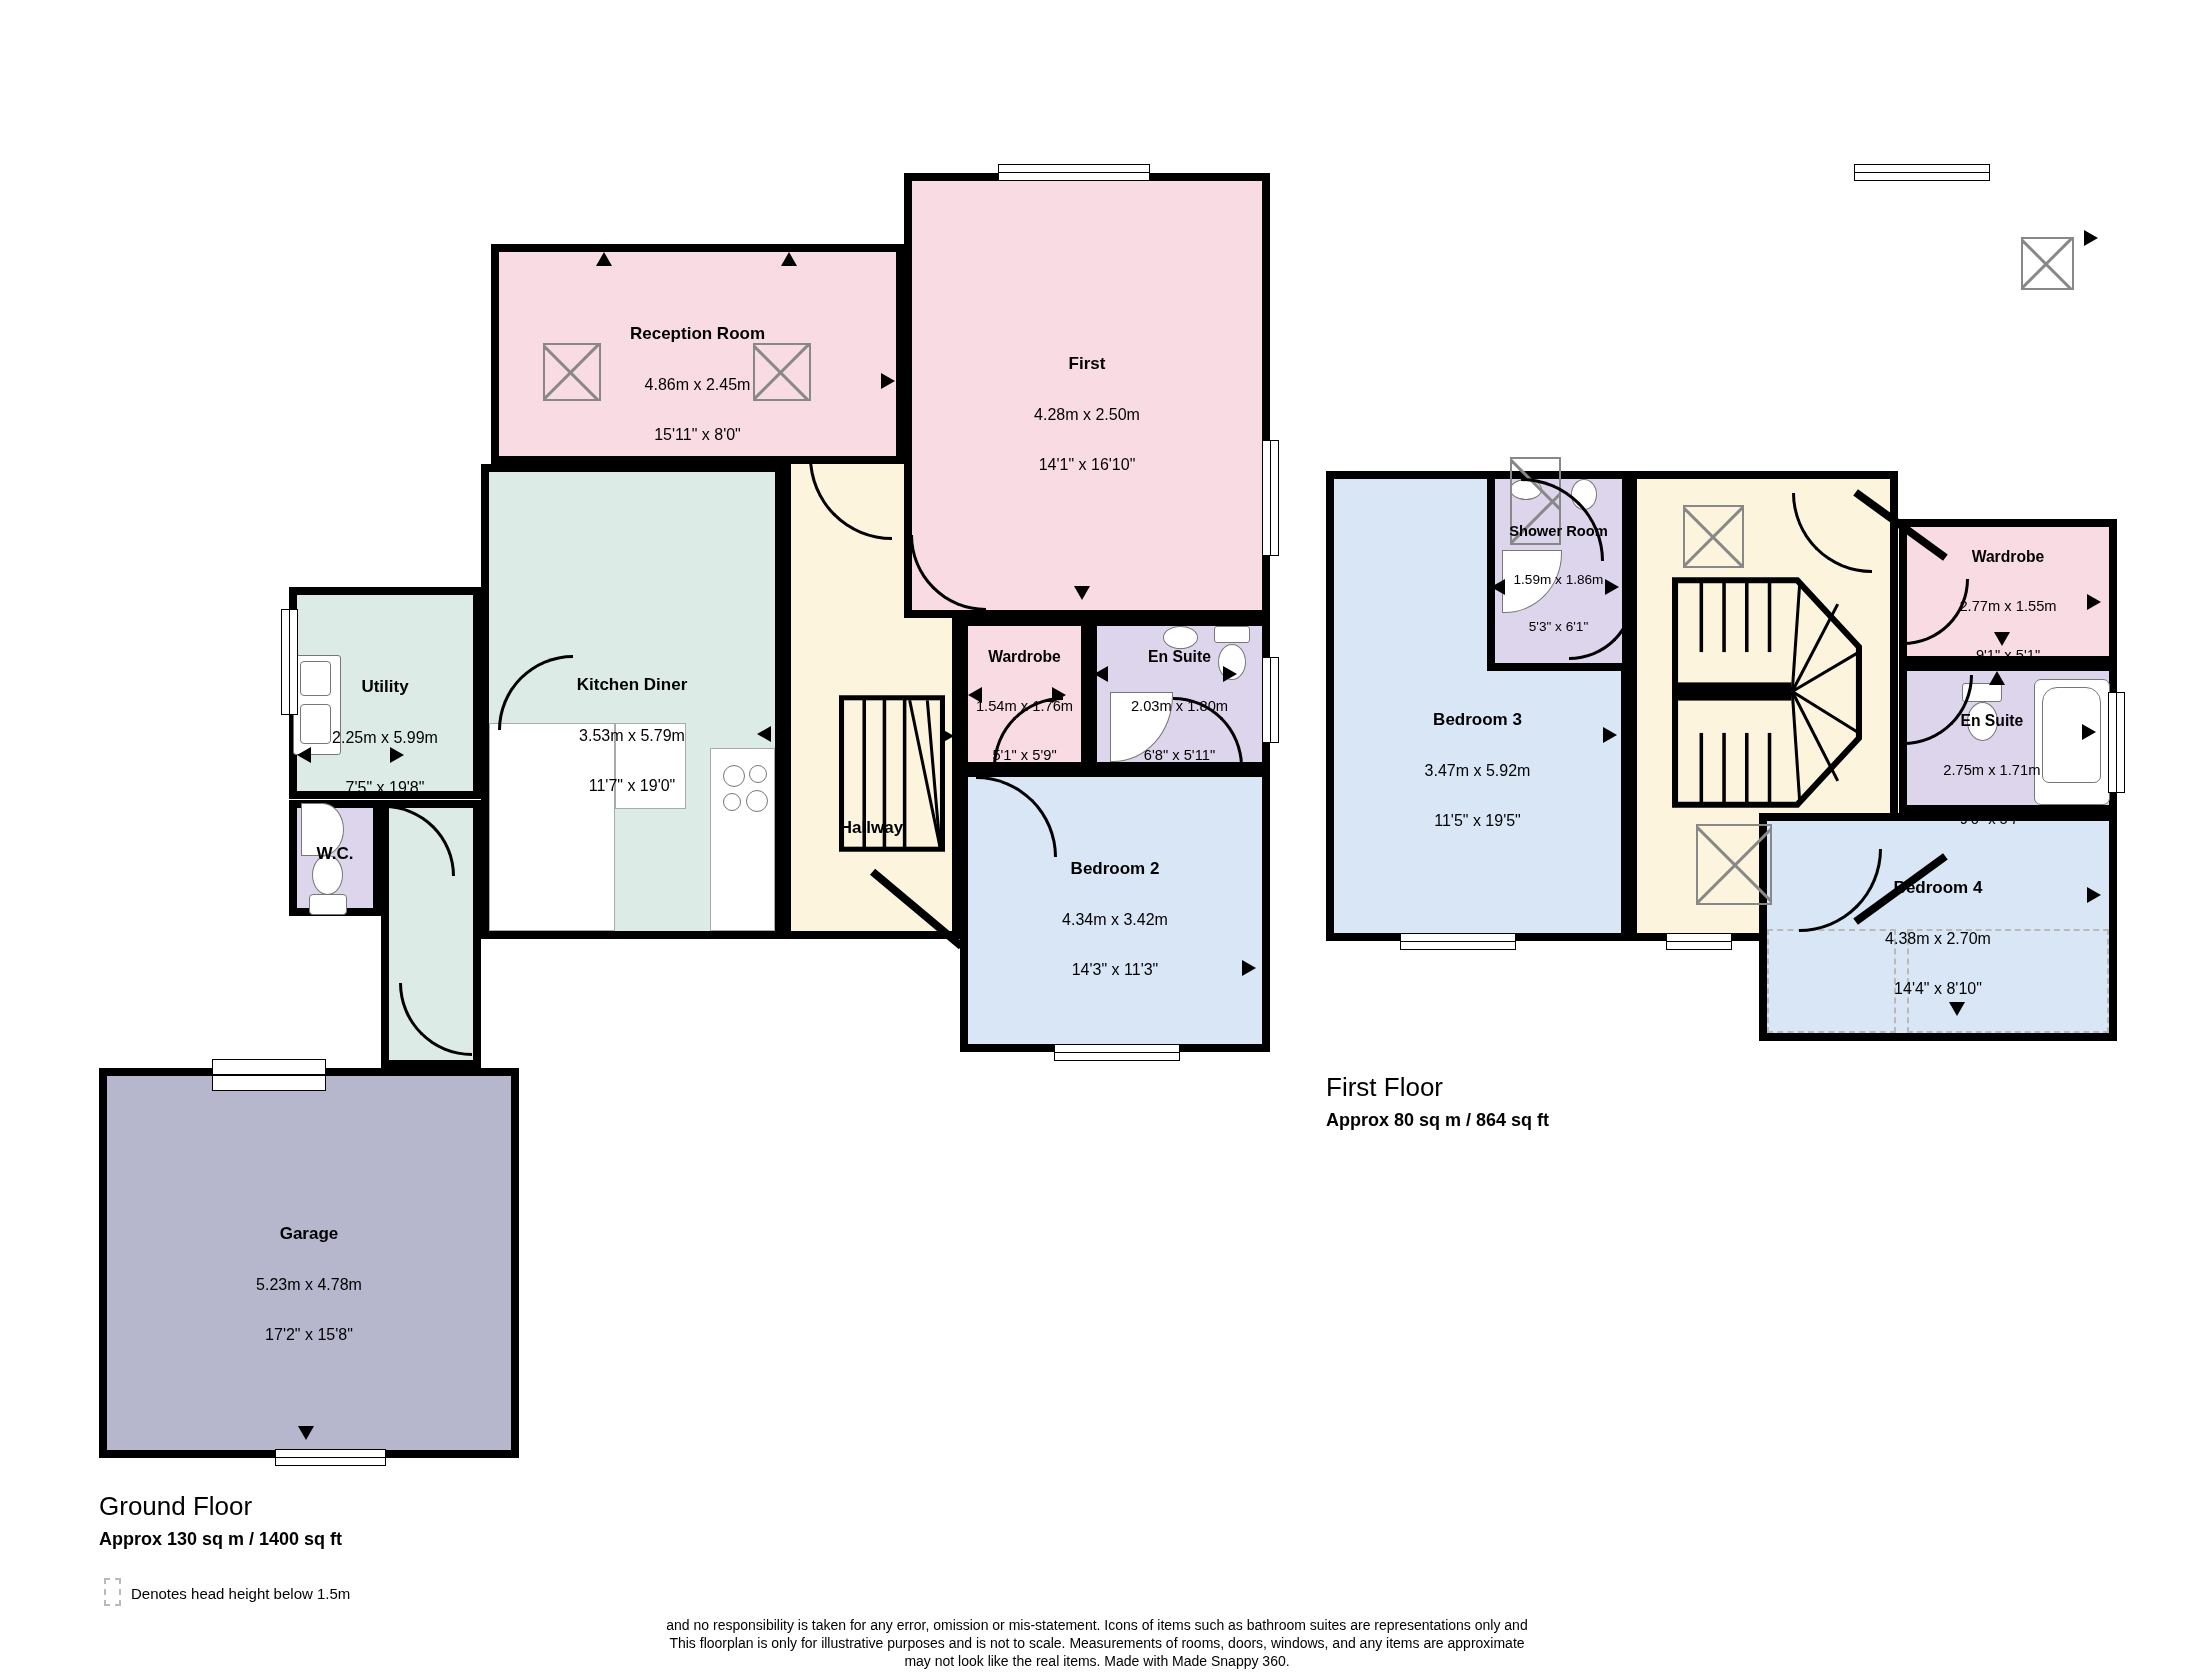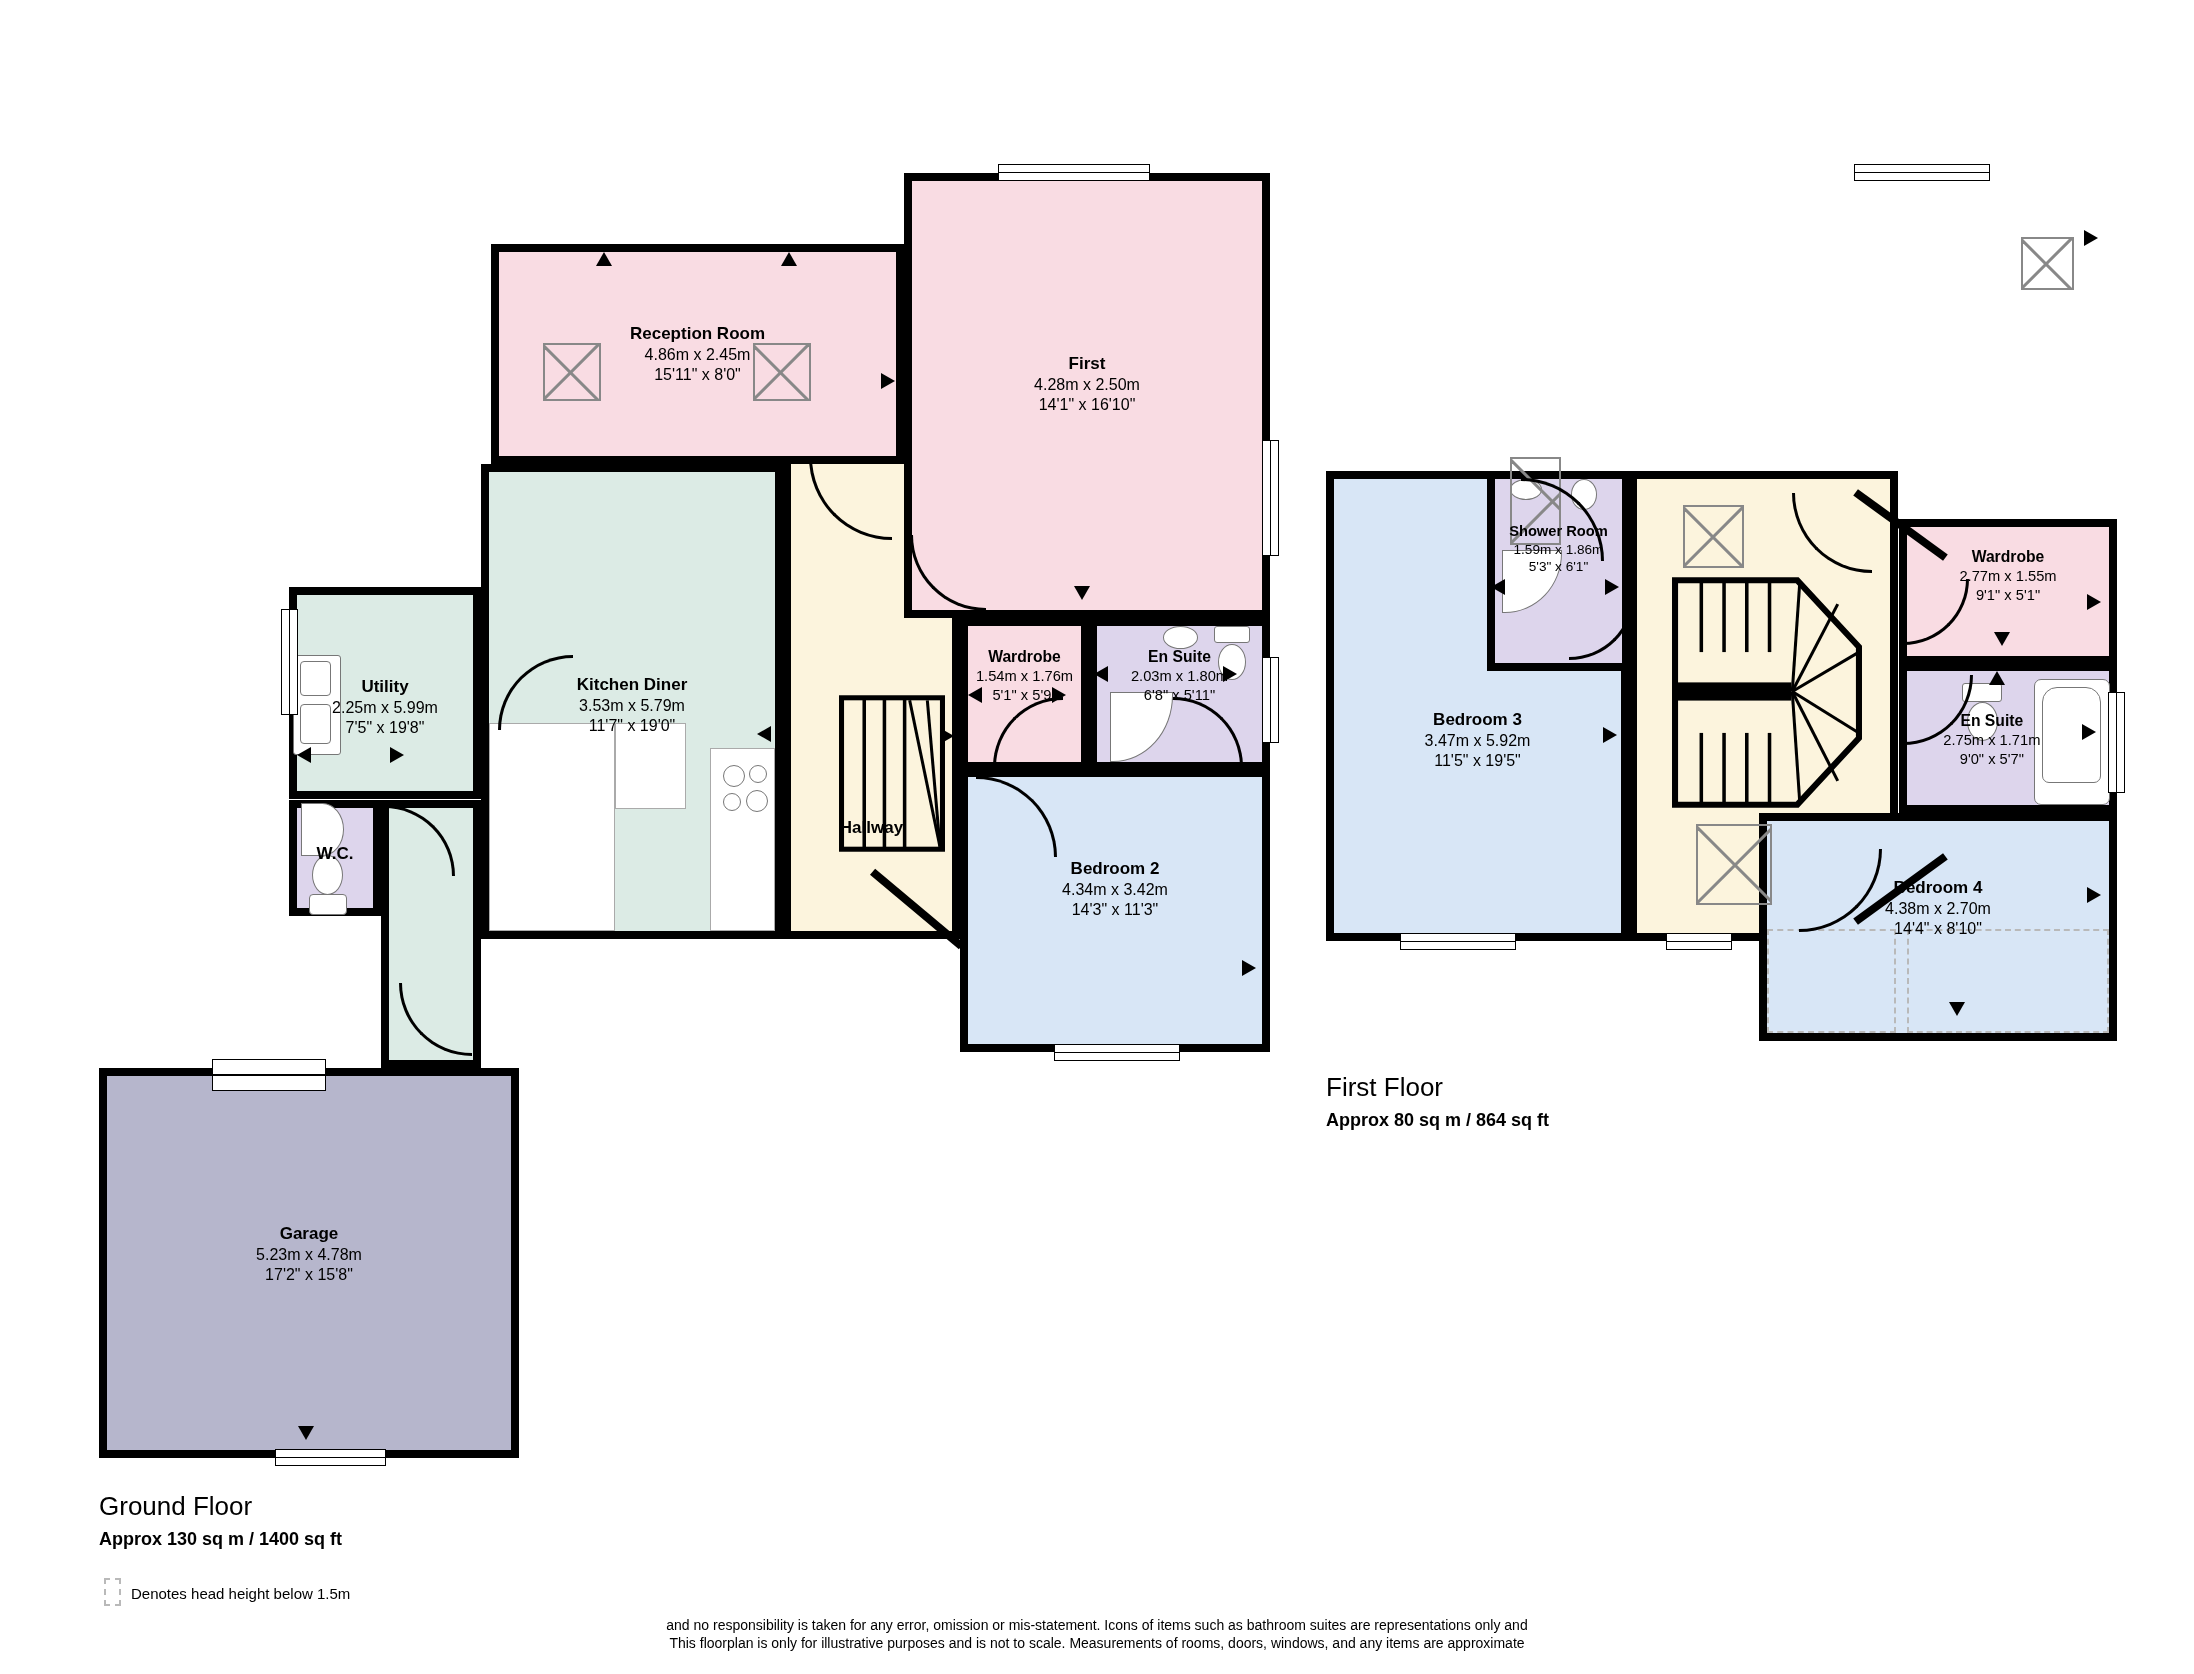--- a/index.html
+++ b/index.html
@@ -8,21 +8,21 @@
   .room{position:absolute;box-sizing:border-box;border:8px solid #000;}
   .pink{background:var(--room-pink);}
   .blue{background:var(--room-blue);}
   .green{background:var(--room-green);}
   .cream{background:var(--room-cream);}
   .purple{background:var(--room-purple);}
   .gray{background:var(--room-garage);}
   .lbl{position:absolute;left:50%;transform:translateX(-50%);text-align:center;
        white-space:nowrap;z-index:3;line-height:1.28;}
   .room-name{display:block;font-weight:bold;font-size:17px;}
-  .room-dims{display:block;font-size:16px;}
+  .room-dims{display:block;font-size:16px;margin-top:30px;}
   .lbl.small .room-name{font-size:14.7px;}
   .lbl.small .room-dims{font-size:13.6px;}
   .lbl.mid .room-name{font-size:15.7px;}
   .lbl.mid .room-dims{font-size:14.7px;}
   .title{position:absolute;left:874px;top:44px;width:505px;text-align:center;
          font-weight:bold;font-size:18.7px;line-height:1.45;}
   .floor-label{position:absolute;}
   .floor-name{font-size:26px;}
   .floor-area{font-size:18px;font-weight:bold;margin-top:7px;}
   .legend-swatch{position:absolute;border:2px dashed #b9b9b9;box-sizing:border-box;}
@@ -307,16 +307,17 @@
     <div class="floor-name">First Floor</div>
     <div class="floor-area">Approx 80 sq m / 864 sq ft</div>
   </div>
 
   <div class="legend-swatch" style="left:104px;top:1578px;width:17px;height:28px"></div>
   <div class="legend-text" style="left:131px;top:1585px">Denotes head height below 1.5m</div>
 
   <div class="footer">
     <div>and no responsibility is taken for any error, omission or mis-statement. Icons of items such as bathroom suites are representations only and</div>
     <div>This floorplan is only for illustrative purposes and is not to scale. Measurements of rooms, doors, windows, and any items are approximate</div>
+    <div>may not look like the real items. Made with Made Snappy 360.</div>
   </div>
 
 </div>
 
 
 </body></html>

